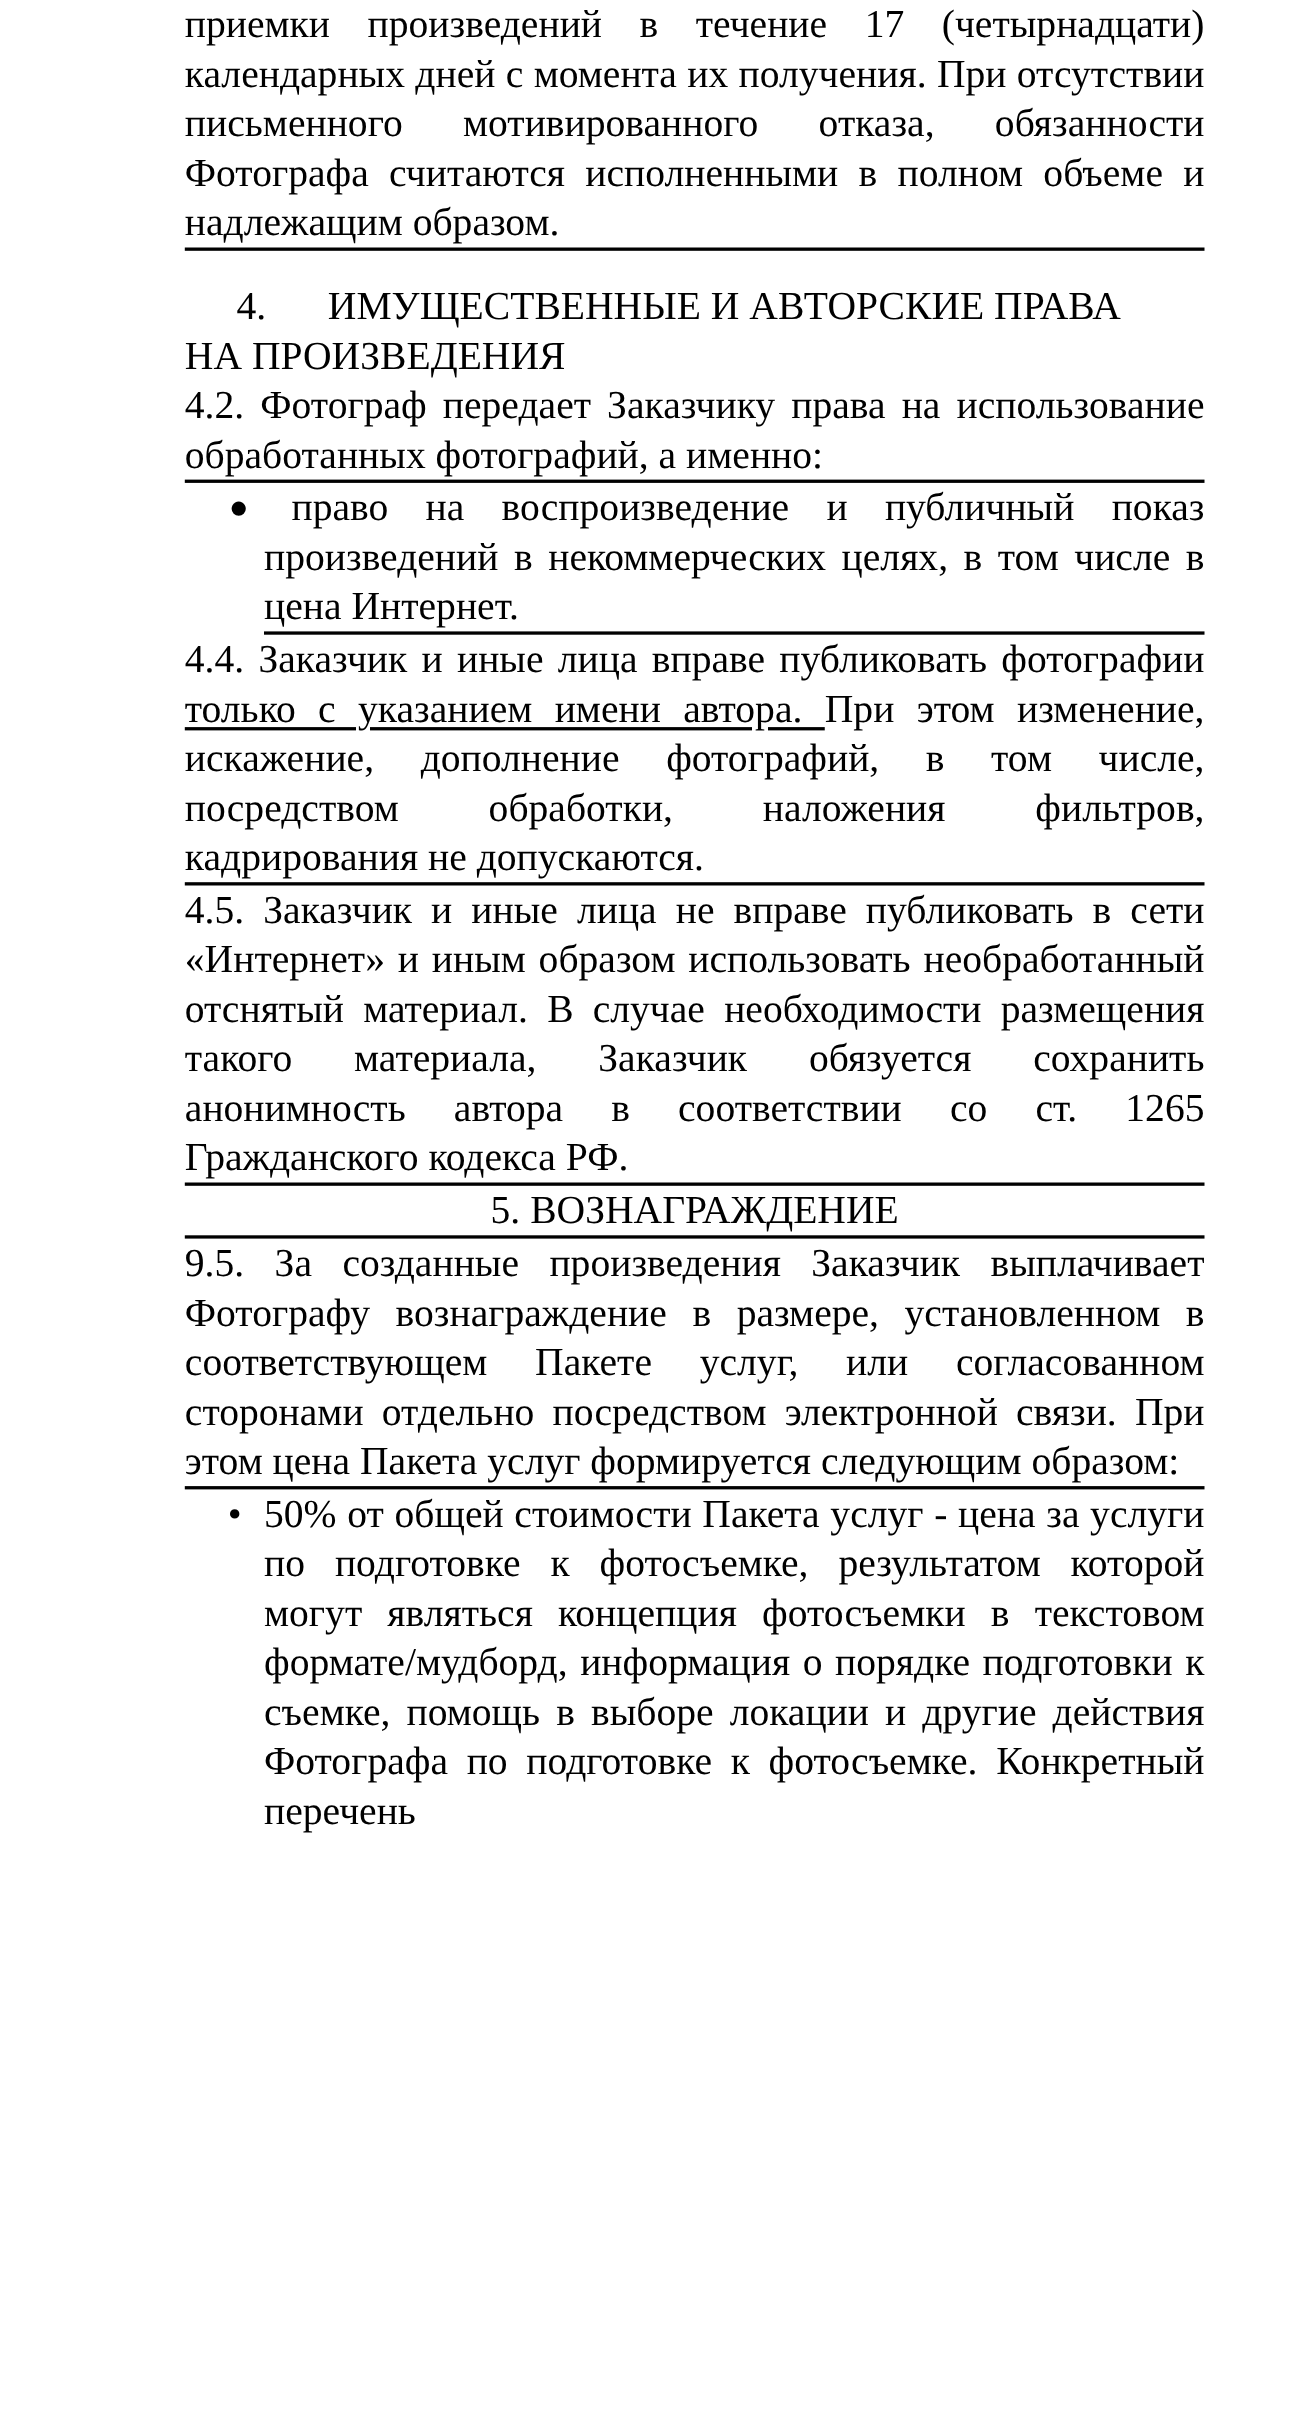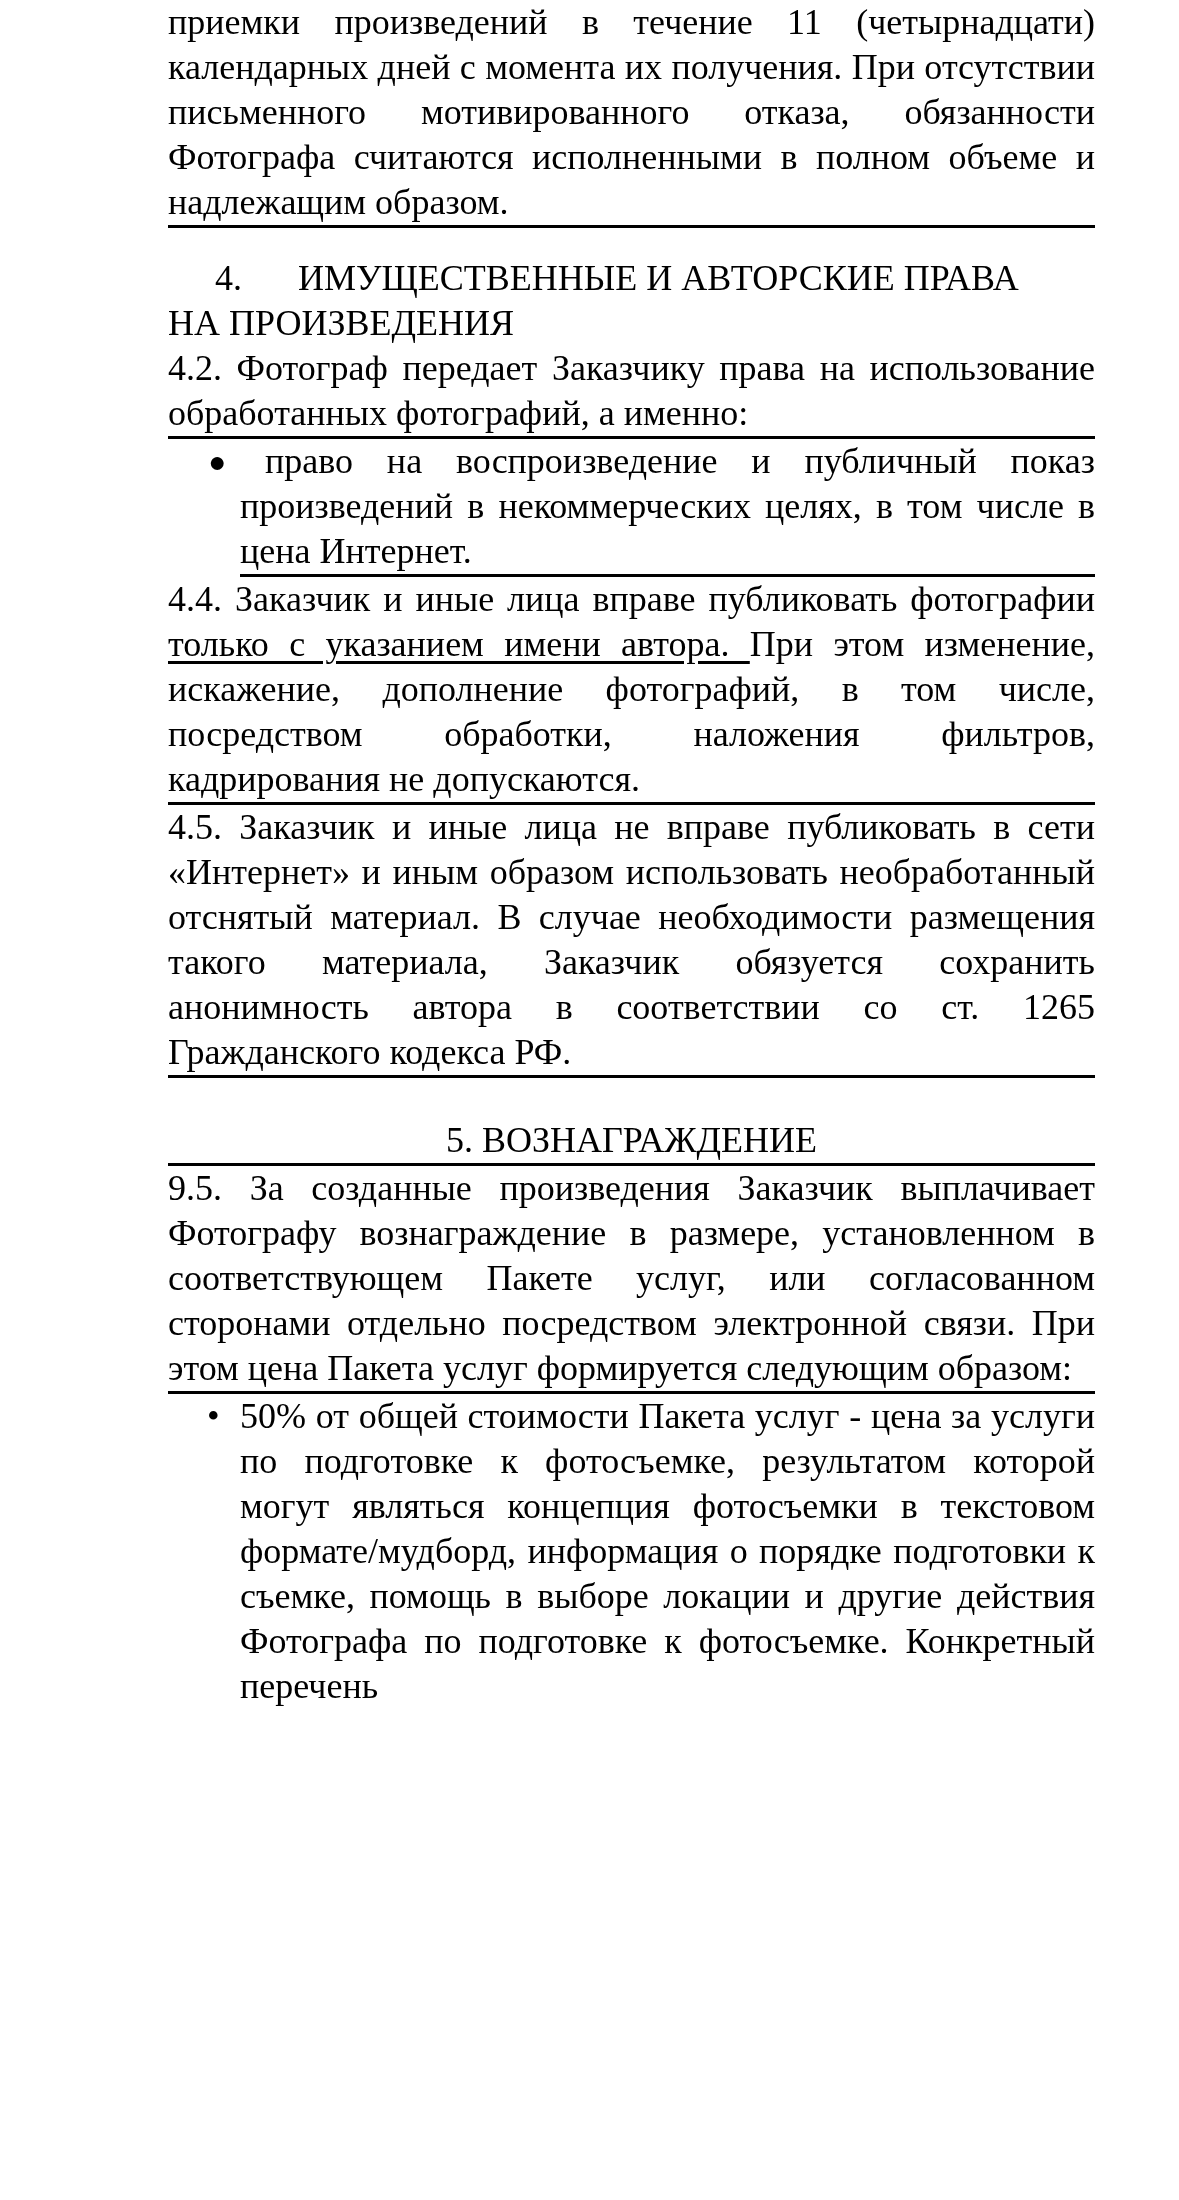--- a/index.html
+++ b/index.html
@@ -27,21 +27,20 @@
   
   .h4l1 {
     margin-top: 28px;
     text-align: left;
     padding-left: 47px;
   }
   .htab { display: inline-block; width: 56px; }
   .h4l2 { text-align: left; }
   
   .h5 {
-    margin-top: 40px;
     text-align: center;
   }
   
   .li {
     position: relative;
     margin-left: 72px;
   }
   .li.first-indent { text-indent: 25px; }
   .marker {
     position: absolute;
@@ -58,21 +57,21 @@
     text-decoration-thickness: 3px;
     text-underline-offset: 5px;
     margin-top: 40px;
   }
 </style>
 </head>
 <body>
 
 <div class="page">
 
-  <p class="para ruled">приемки произведений в течение 11 (четырнадцати) календарных дней с момента их получения. При отсутствии письменного мотивированного отказа, обязанности Фотографа считаются исполненными в полном объеме и надлежащим образом.</p>
+  <p class="para ruled">приемки произведений в течение 17 (четырнадцати) календарных дней с момента их получения. При отсутствии письменного мотивированного отказа, обязанности Фотографа считаются исполненными в полном объеме и надлежащим образом.</p>
 
   <div>
     <p class="h4l1"><span>4.</span><span class="htab"></span><span>ИМУЩЕСТВЕННЫЕ И АВТОРСКИЕ ПРАВА</span></p>
     <p class="h4l2">НА ПРОИЗВЕДЕНИЯ</p>
   </div>
 
 
   <p class="para ruled">4.2. Фотограф передает Заказчику права на использование обработанных фотографий, а именно:</p>
 
   <div class="li ruled first-indent">

